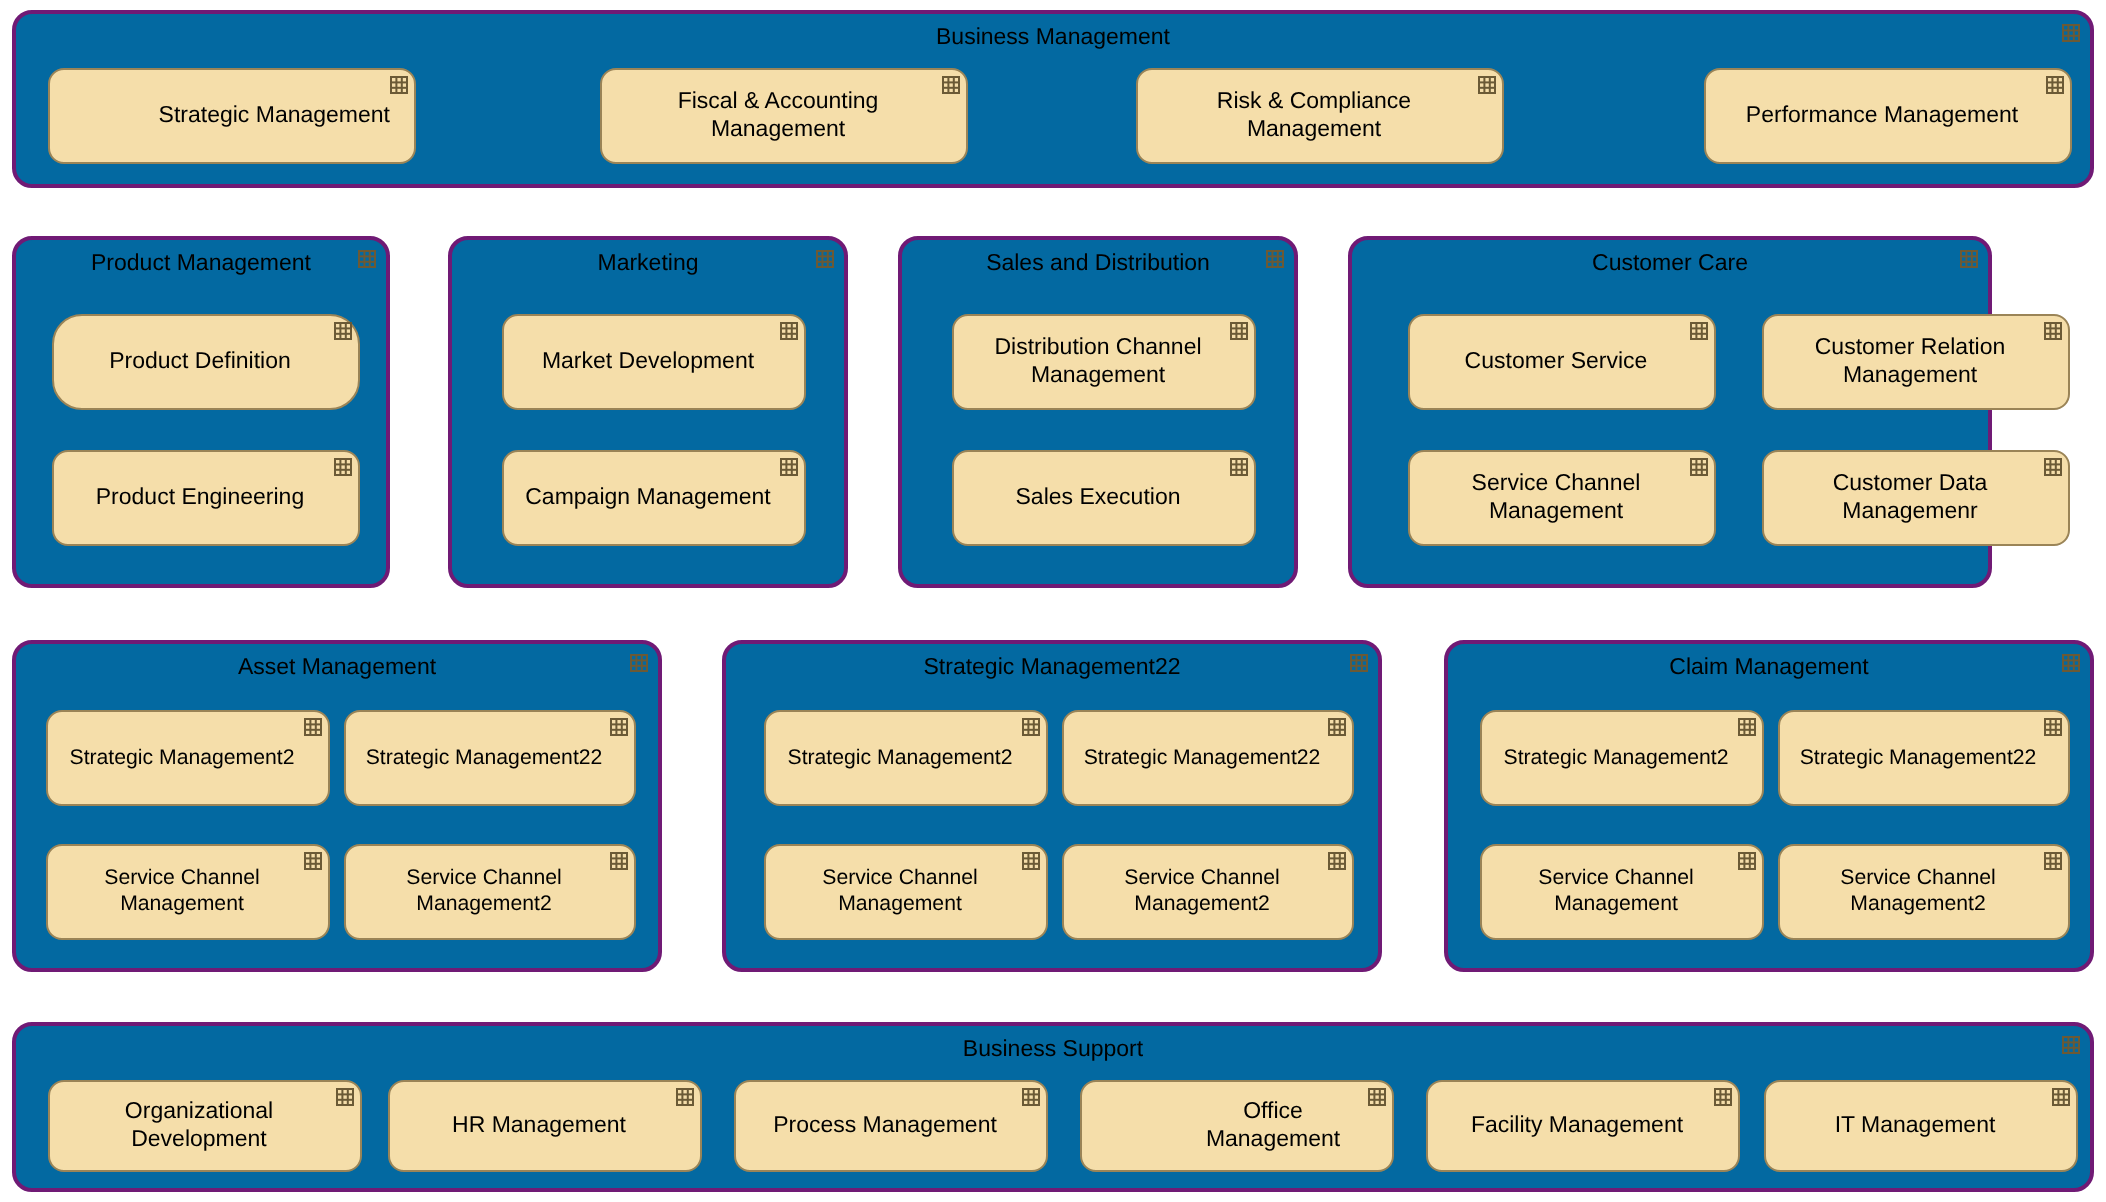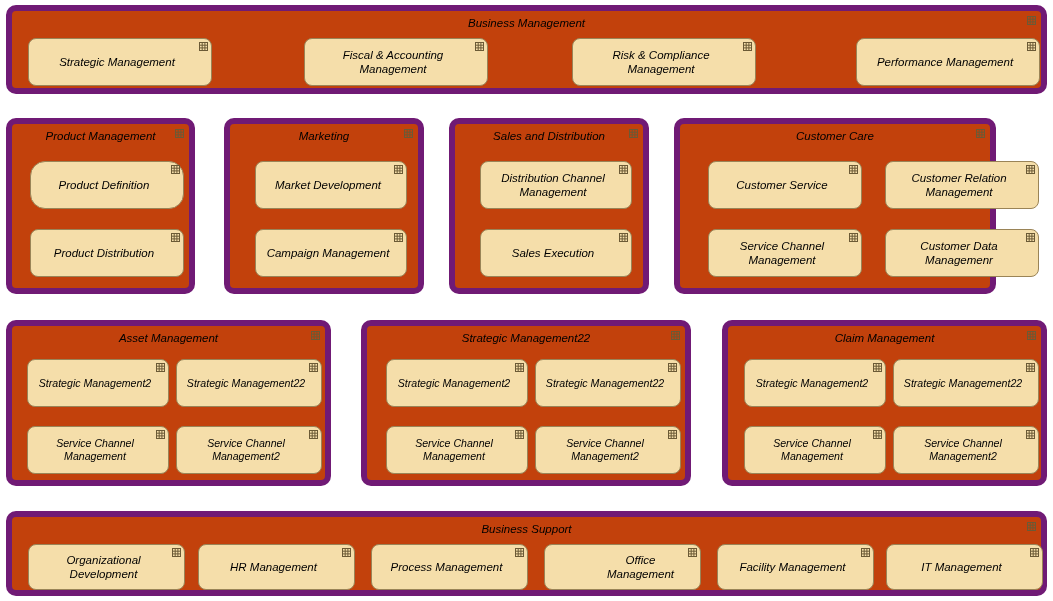--- a/index.html
+++ b/index.html
@@ -16,24 +16,23 @@
     width: 1053px;
     height: 601px;
     background: #ffffff;
     overflow: hidden;
   }
 
   
   .group {
     position: absolute;
     box-sizing: border-box;
-    background: #c2410c;
-    border: 6px solid #701a75;
+    background: #0369a1;
+    border: 2px solid #701a75;
     border-radius: 10px;
-    font-style: italic;
   }
   .group > .group-title {
     position: absolute;
     left: 0;
     right: 0;
     top: 6px;
     text-align: center;
     font-size: 11.5px;
     color: #000000;
     line-height: 13px;
@@ -90,21 +89,21 @@
   <div class="group" style="left:6px; top:5px; width:1041px; height:89px;">
     <svg class="icon in-group" viewBox="0 0 9 9">
       <rect x="0.5" y="0.5" width="8" height="8" fill="none" stroke="#6b5a36"></rect>
       <line x1="0.5" y1="3.2" x2="8.5" y2="3.2" stroke="#6b5a36"></line>
       <line x1="0.5" y1="5.9" x2="8.5" y2="5.9" stroke="#6b5a36"></line>
       <line x1="3.2" y1="0.5" x2="3.2" y2="8.5" stroke="#6b5a36"></line>
       <line x1="5.9" y1="0.5" x2="5.9" y2="8.5" stroke="#6b5a36"></line>
     </svg>
     <div class="group-title">Business Management</div>
 
-    <div class="fn" style="left:16px; top:27px; width:184px; height:48px;">
+    <div class="fn" style="left:16px; top:27px; width:184px; height:48px;text-align:right;">
       <svg class="icon in-fn" viewBox="0 0 9 9">
         <rect x="0.5" y="0.5" width="8" height="8" fill="none" stroke="#6b5a36"></rect>
         <line x1="0.5" y1="3.2" x2="8.5" y2="3.2" stroke="#6b5a36"></line>
         <line x1="0.5" y1="5.9" x2="8.5" y2="5.9" stroke="#6b5a36"></line>
         <line x1="3.2" y1="0.5" x2="3.2" y2="8.5" stroke="#6b5a36"></line>
         <line x1="5.9" y1="0.5" x2="5.9" y2="8.5" stroke="#6b5a36"></line>
       </svg>
       <span class="fn-label">Strategic Management</span>
     </div>
 
@@ -164,21 +163,21 @@
     </div>
 
     <div class="fn" style="left:18px; top:105px; width:154px; height:48px;">
       <svg class="icon in-fn" viewBox="0 0 9 9">
         <rect x="0.5" y="0.5" width="8" height="8" fill="none" stroke="#6b5a36"></rect>
         <line x1="0.5" y1="3.2" x2="8.5" y2="3.2" stroke="#6b5a36"></line>
         <line x1="0.5" y1="5.9" x2="8.5" y2="5.9" stroke="#6b5a36"></line>
         <line x1="3.2" y1="0.5" x2="3.2" y2="8.5" stroke="#6b5a36"></line>
         <line x1="5.9" y1="0.5" x2="5.9" y2="8.5" stroke="#6b5a36"></line>
       </svg>
-      <span class="fn-label">Product Distribution</span>
+      <span class="fn-label">Product Engineering</span>
     </div>
   </div>
 
   <div class="group" style="left:224px; top:118px; width:200px; height:176px;">
     <svg class="icon in-group" viewBox="0 0 9 9">
       <rect x="0.5" y="0.5" width="8" height="8" fill="none" stroke="#6b5a36"></rect>
       <line x1="0.5" y1="3.2" x2="8.5" y2="3.2" stroke="#6b5a36"></line>
       <line x1="0.5" y1="5.9" x2="8.5" y2="5.9" stroke="#6b5a36"></line>
       <line x1="3.2" y1="0.5" x2="3.2" y2="8.5" stroke="#6b5a36"></line>
       <line x1="5.9" y1="0.5" x2="5.9" y2="8.5" stroke="#6b5a36"></line>

